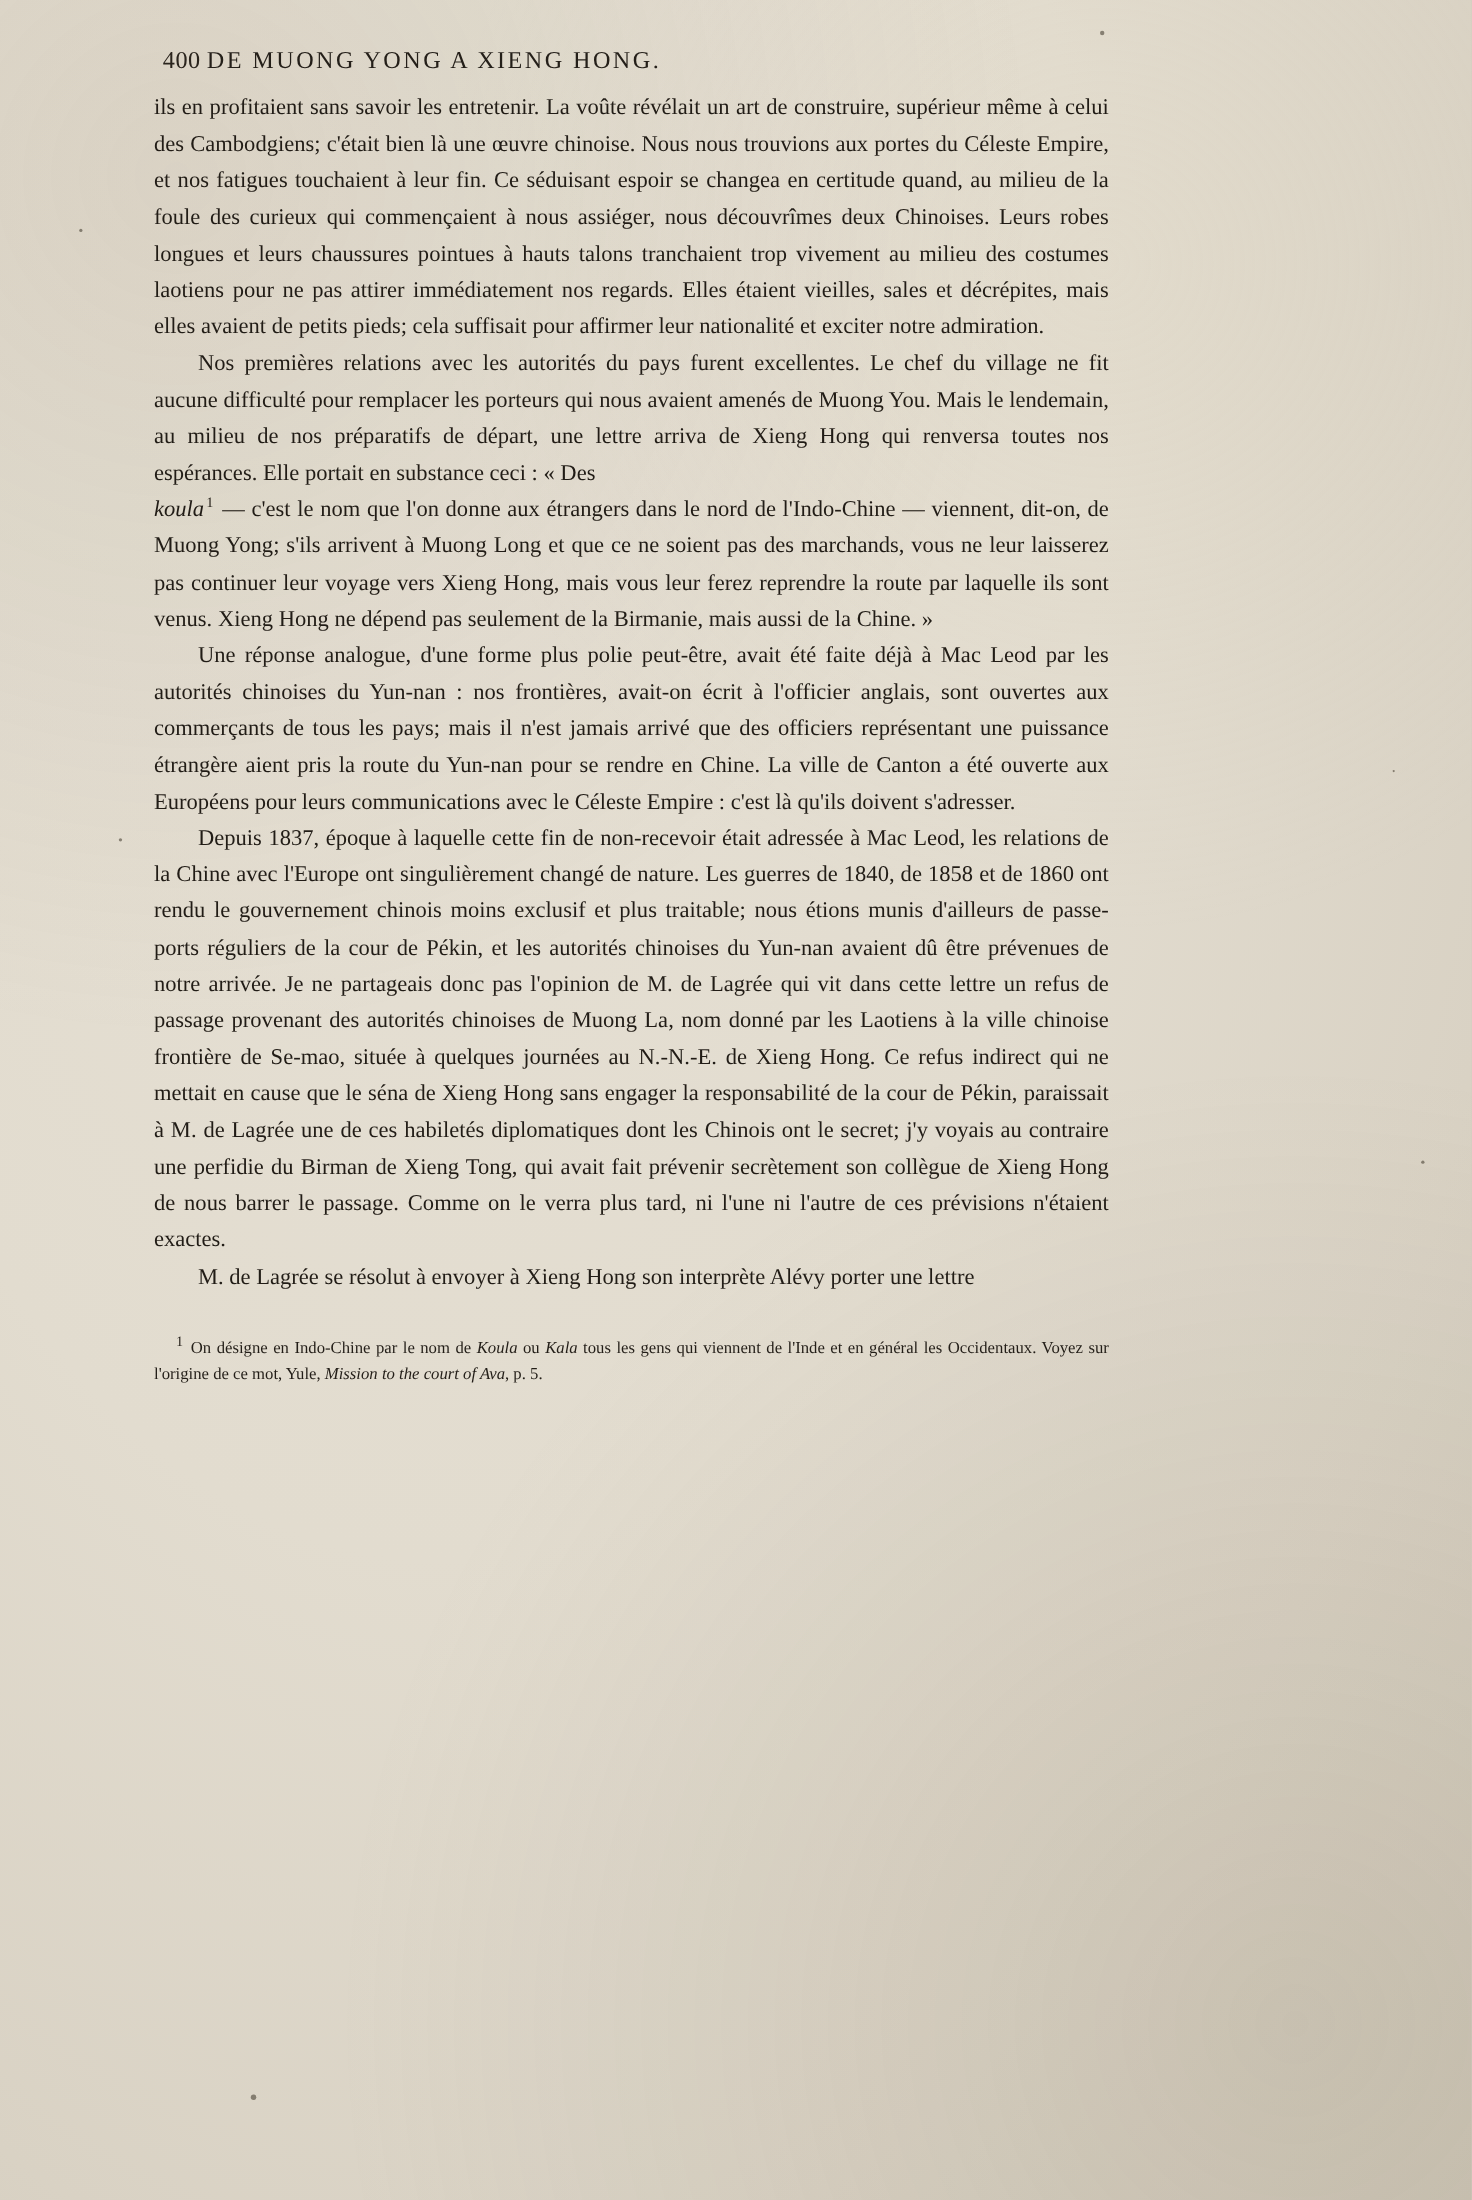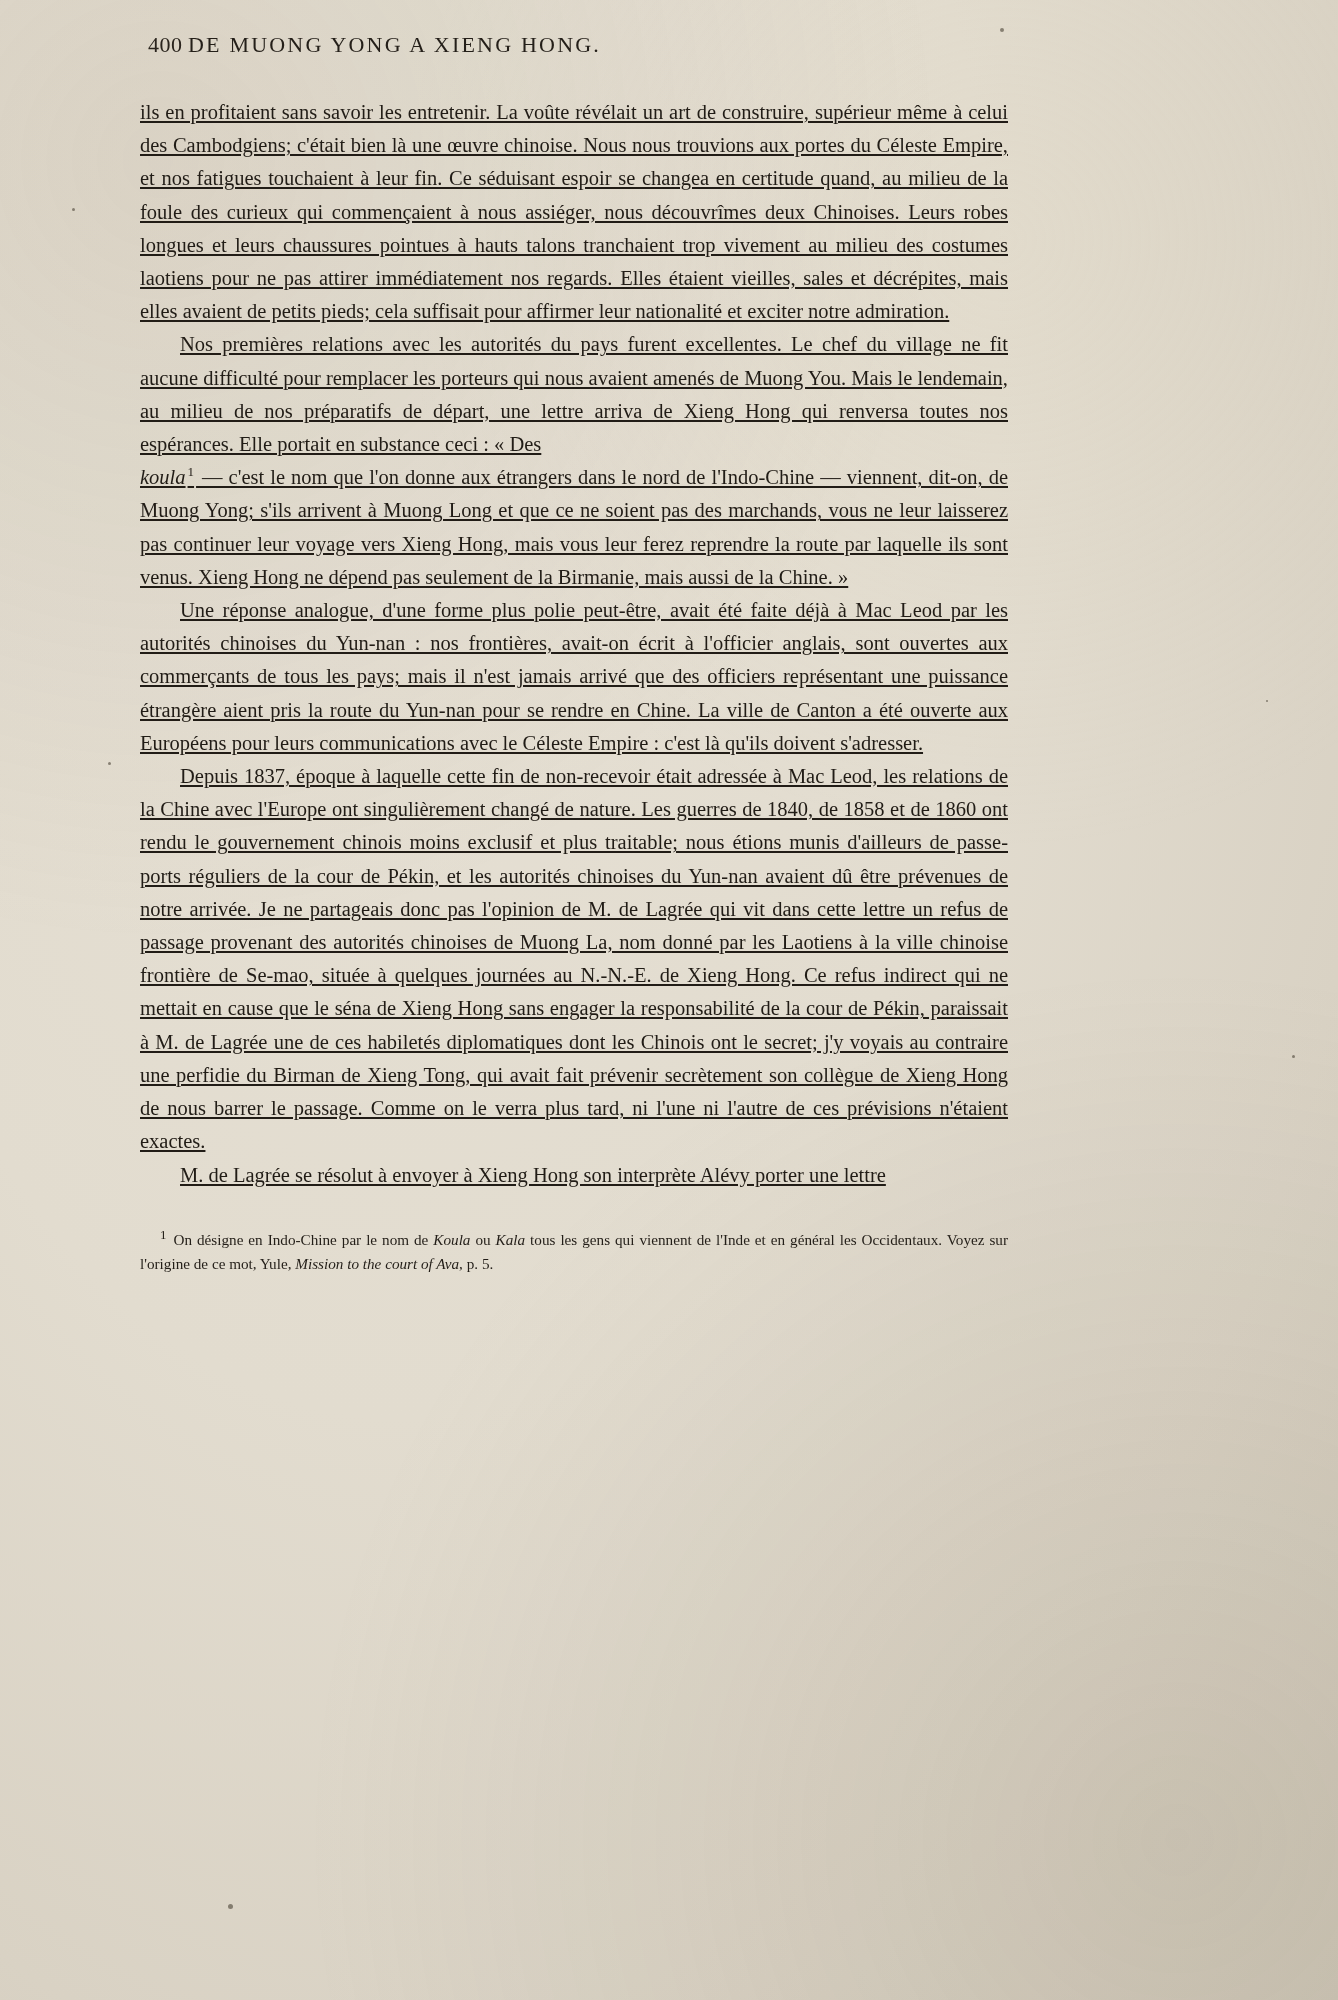--- a/index.html
+++ b/index.html
@@ -33,21 +33,21 @@
   }
   .content {
     position: absolute;
     left: 140px;
     top: 0;
     width: 868px;
   }
   .header {
     position: relative;
     height: 40px;
-    margin-top: 32px;
+    margin-top: 42px;
     text-decoration: underline;
   }
   .folio {
     position: absolute;
     left: 8px;
     top: 0;
     font-size: 22px;
     letter-spacing: 0.5px;
     color: #2a241d;
   }
@@ -56,27 +56,25 @@
     left: 0;
     right: 0;
     top: 0;
     text-align: left;
     font-size: 22px;
     letter-spacing: 2.2px;
     color: #241f19;
     padding-left: 48px;
   }
   .body-text {
-    margin-top: 24px;
     font-size: 20.5px;
     line-height: 33.2px;
     text-align: justify;
     text-justify: inter-word;
     color: #211c16;
-    text-decoration: underline;
     -webkit-font-smoothing: antialiased;
   }
   .body-text p {
     margin: 0;
     text-indent: 40px;
   }
   .body-text p.noindent {
     text-indent: 0;
   }
   .it { font-style: italic; }

